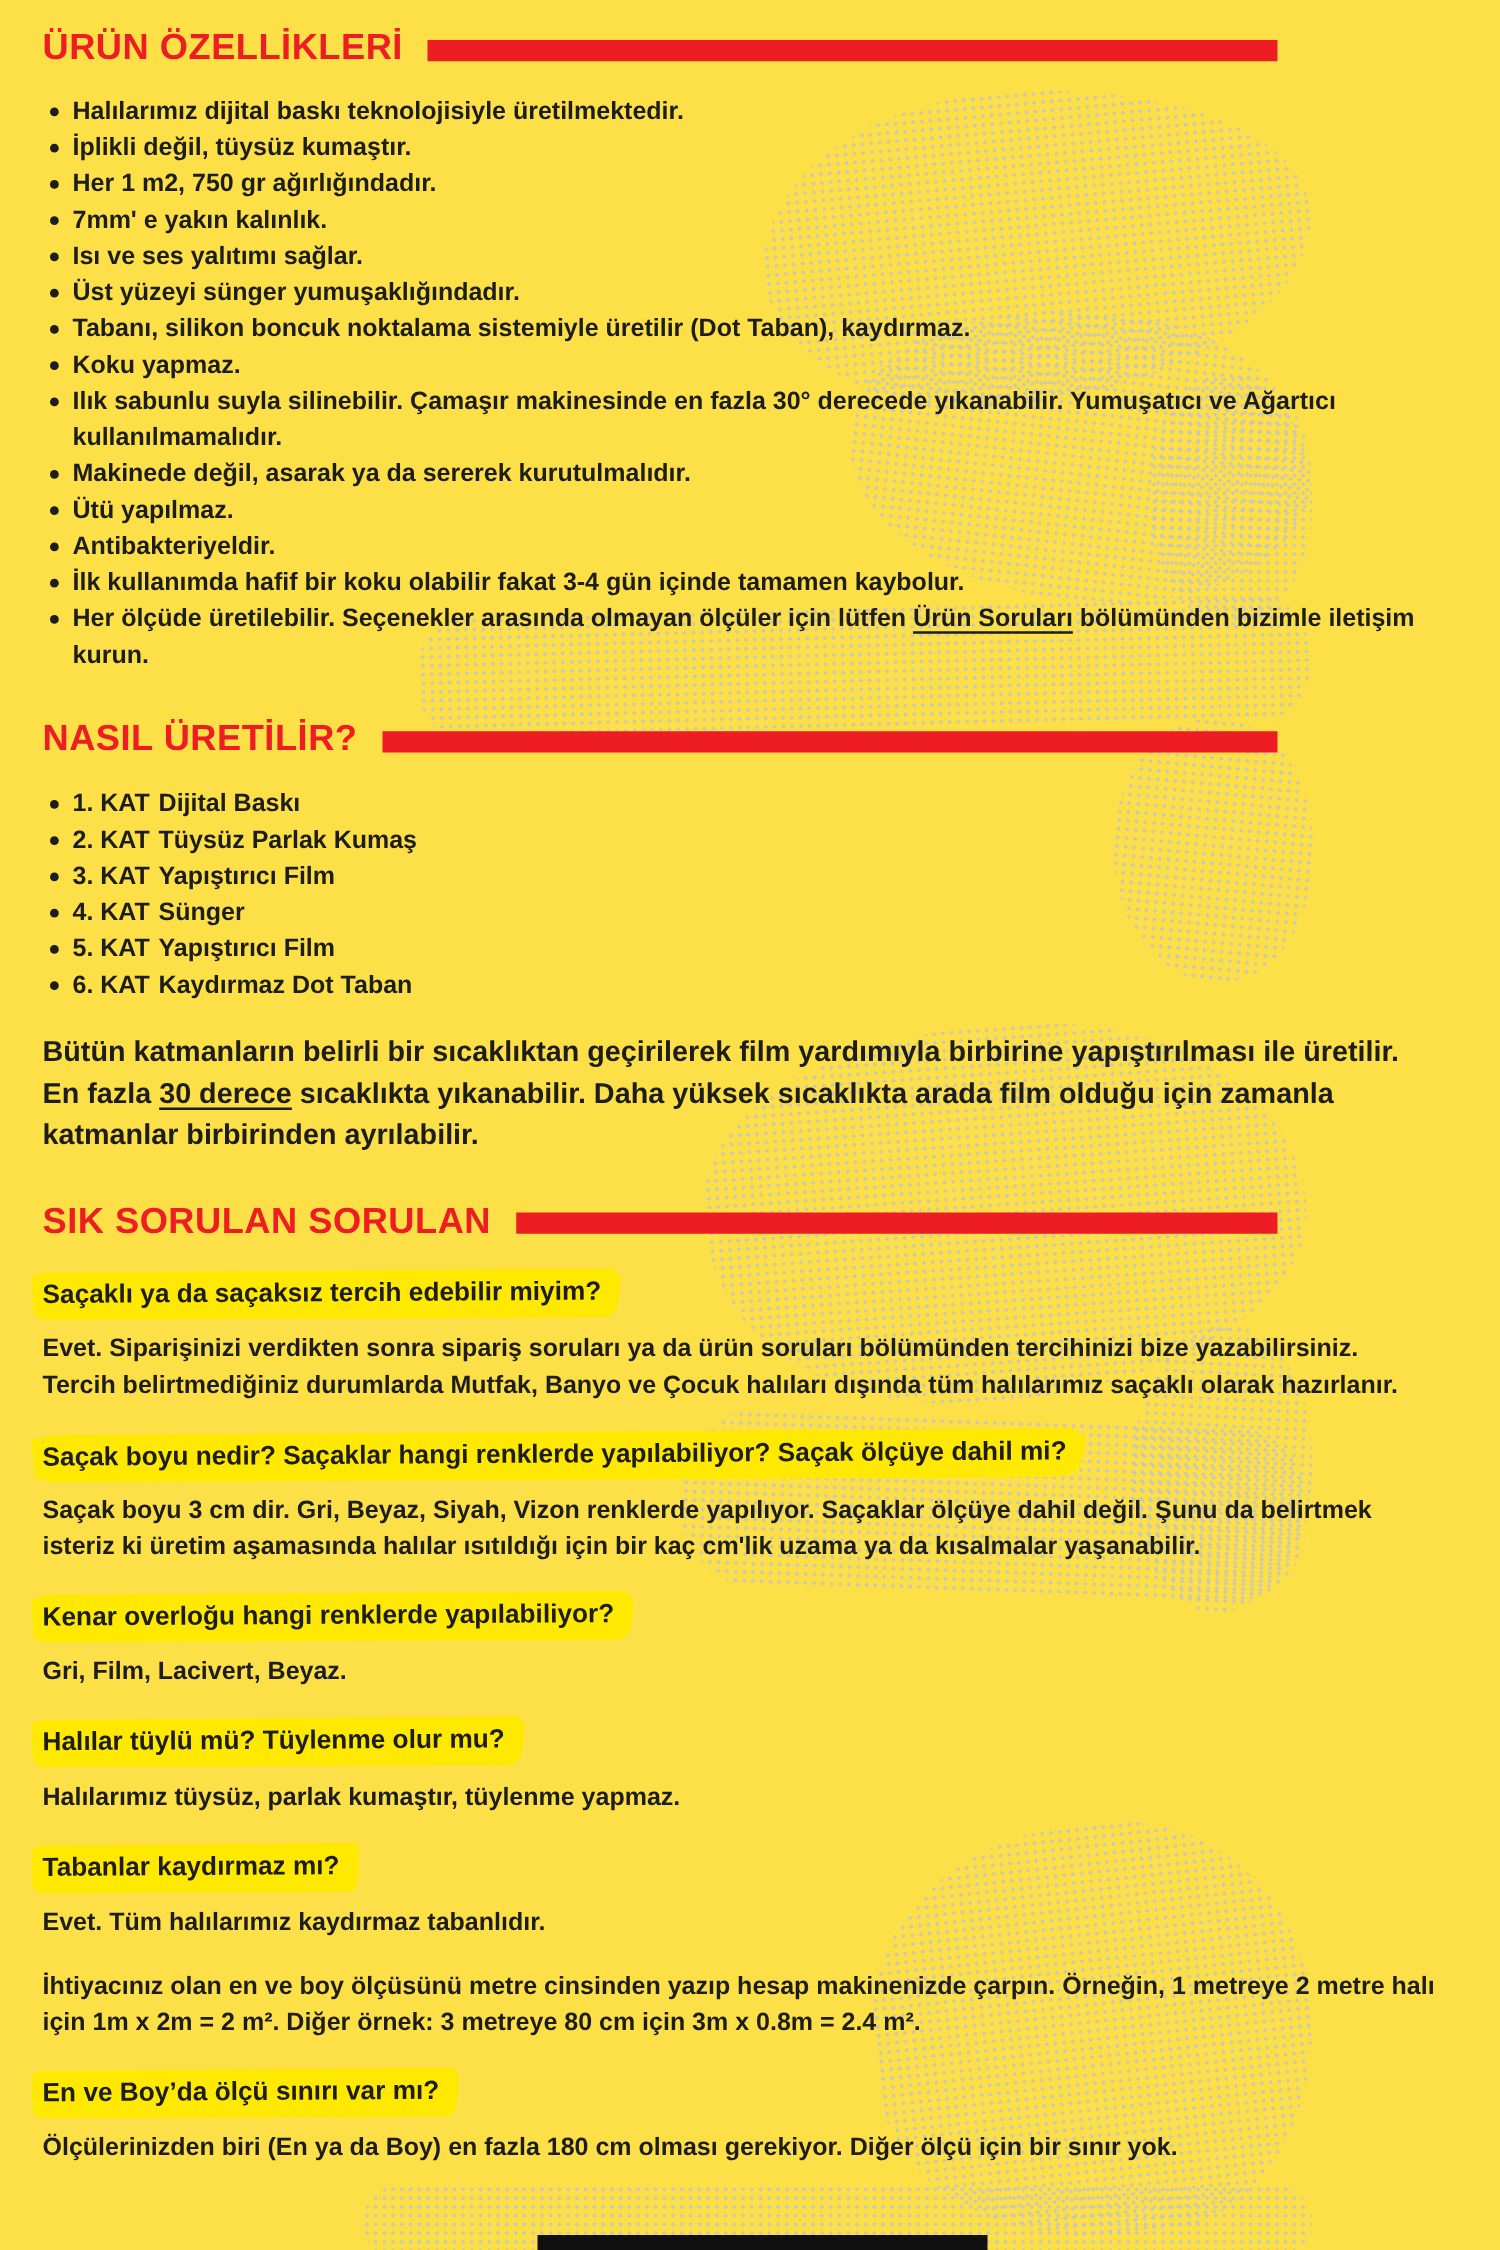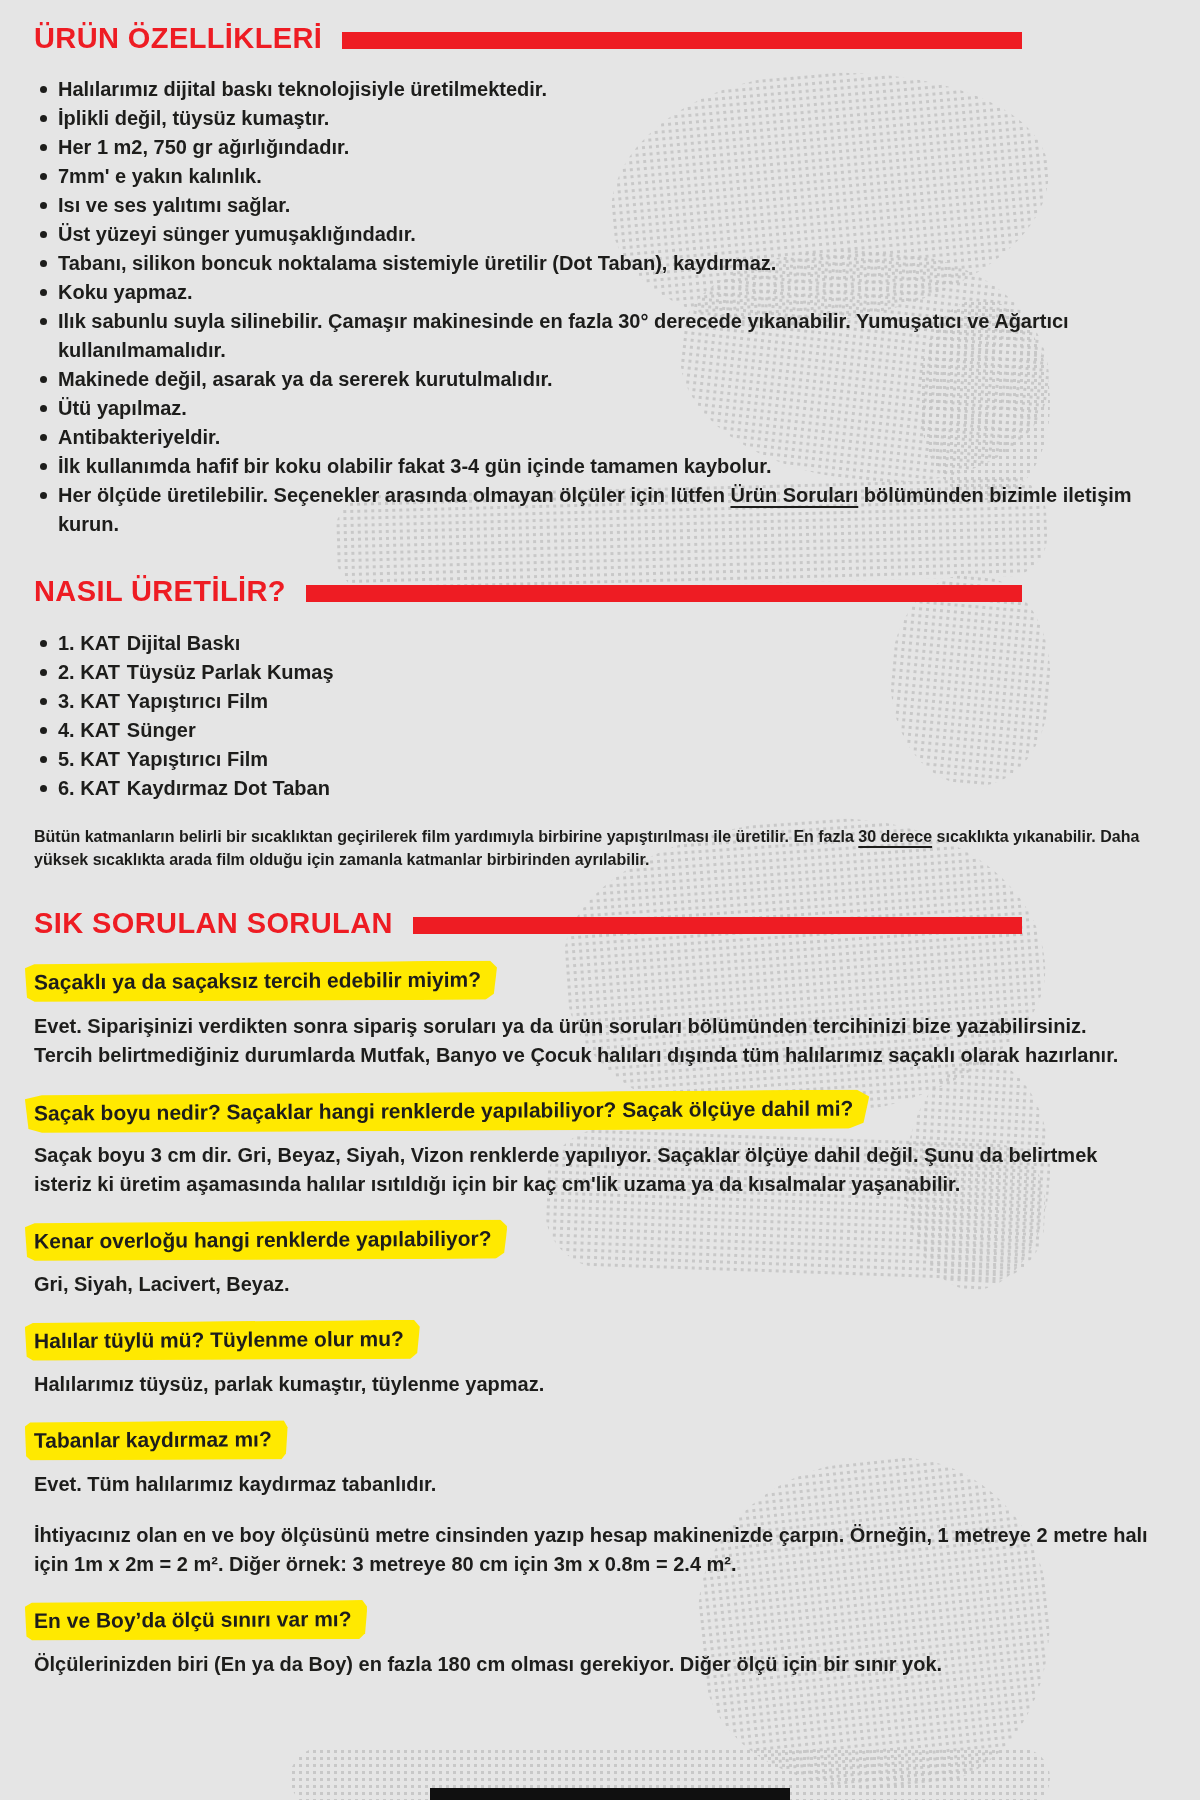--- a/index.html
+++ b/index.html
@@ -1,21 +1,21 @@
 <!DOCTYPE html>
 <html lang="tr"><head>
 <meta charset="utf-8">
 <style>
   html,body{margin:0;padding:0;background:#ffffff;}
   .page{
     position:relative;
     width:1200px;
     height:1800px;
     overflow:hidden;
-    background:#e5e5e5;
+    background:#fde047;
     font-family:"Liberation Sans","DejaVu Sans",sans-serif;
     color:#1d1d1b;
   }
   .content{
     position:relative;
     z-index:2;
     padding:22px 50px 0 34px;
   }
 
   
@@ -70,21 +70,21 @@
   }
   .uline{
     text-decoration:underline;
     text-underline-offset:4px;
     text-decoration-thickness:2px;
   }
 
   
   .para{
     margin:22px 0 0;
-    font-size:16px;
+    font-size:23px;
     font-weight:600;
     line-height:1.45;
   }
 
   
   .qa{margin-top:22px;}
   .q-highlight{
     display:inline-block;
     background:#ffe900;
     font-size:21px;
@@ -201,21 +201,21 @@
       <p class="answer">Evet. Siparişinizi verdikten sonra sipariş soruları ya da ürün soruları bölümünden tercihinizi bize yazabilirsiniz. Tercih belirtmediğiniz durumlarda Mutfak, Banyo ve Çocuk halıları dışında tüm halılarımız saçaklı olarak hazırlanır.</p>
     </div>
 
     <div class="qa">
       <div><span class="q-highlight">Saçak boyu nedir? Saçaklar hangi renklerde yapılabiliyor? Saçak ölçüye dahil mi?</span></div>
       <p class="answer">Saçak boyu 3 cm dir. Gri, Beyaz, Siyah, Vizon renklerde yapılıyor. Saçaklar ölçüye dahil değil. Şunu da belirtmek isteriz ki üretim aşamasında halılar ısıtıldığı için bir kaç cm'lik uzama ya da kısalmalar yaşanabilir.</p>
     </div>
 
     <div class="qa">
       <div><span class="q-highlight">Kenar overloğu hangi renklerde yapılabiliyor?</span></div>
-      <p class="answer">Gri, Siyah, Lacivert, Beyaz.</p>
+      <p class="answer">Gri, Film, Lacivert, Beyaz.</p>
     </div>
 
     <div class="qa">
       <div><span class="q-highlight">Halılar tüylü mü? Tüylenme olur mu?</span></div>
       <p class="answer">Halılarımız tüysüz, parlak kumaştır, tüylenme yapmaz.</p>
     </div>
 
     <div class="qa">
       <div><span class="q-highlight">Tabanlar kaydırmaz mı?</span></div>
       <p class="answer">Evet. Tüm halılarımız kaydırmaz tabanlıdır.</p>

